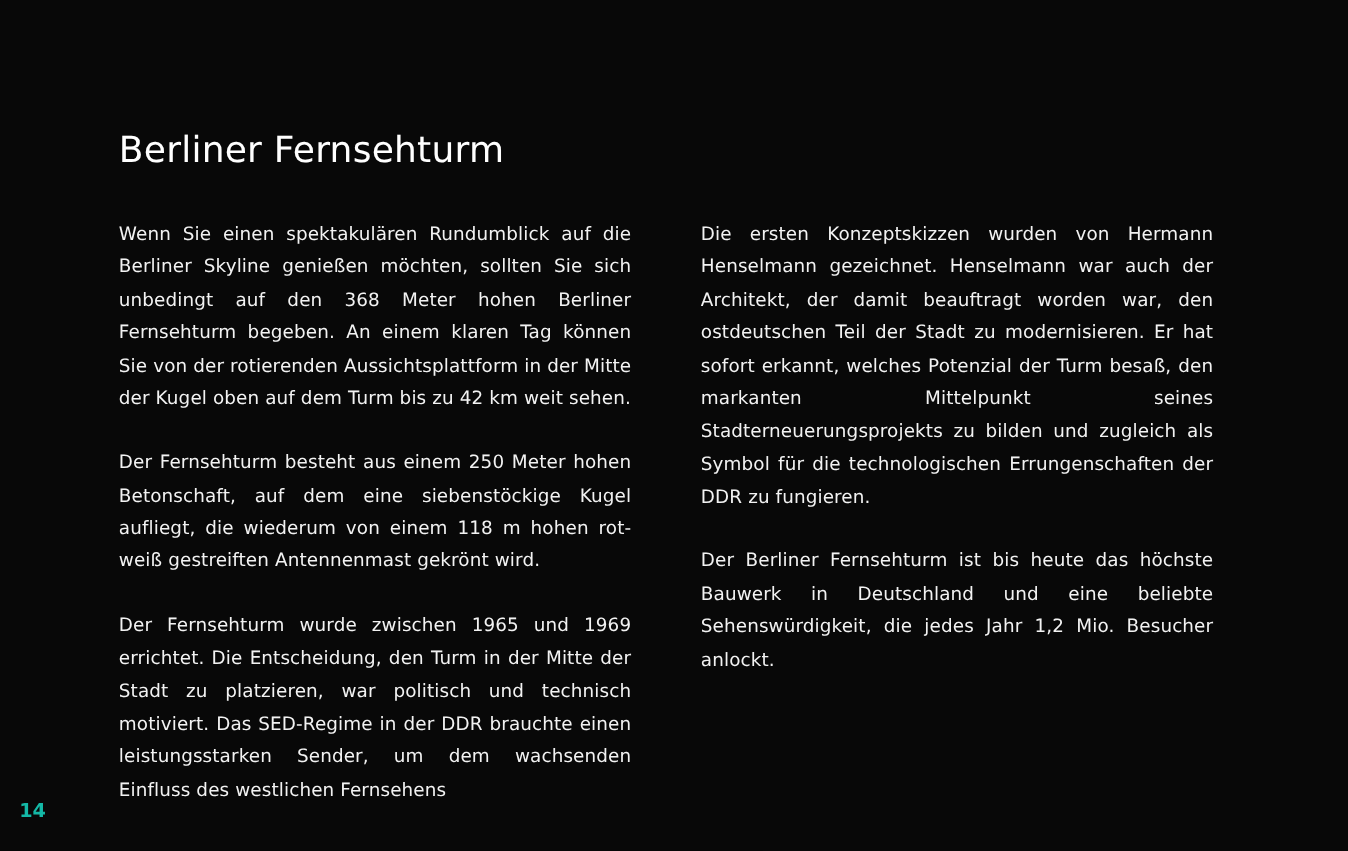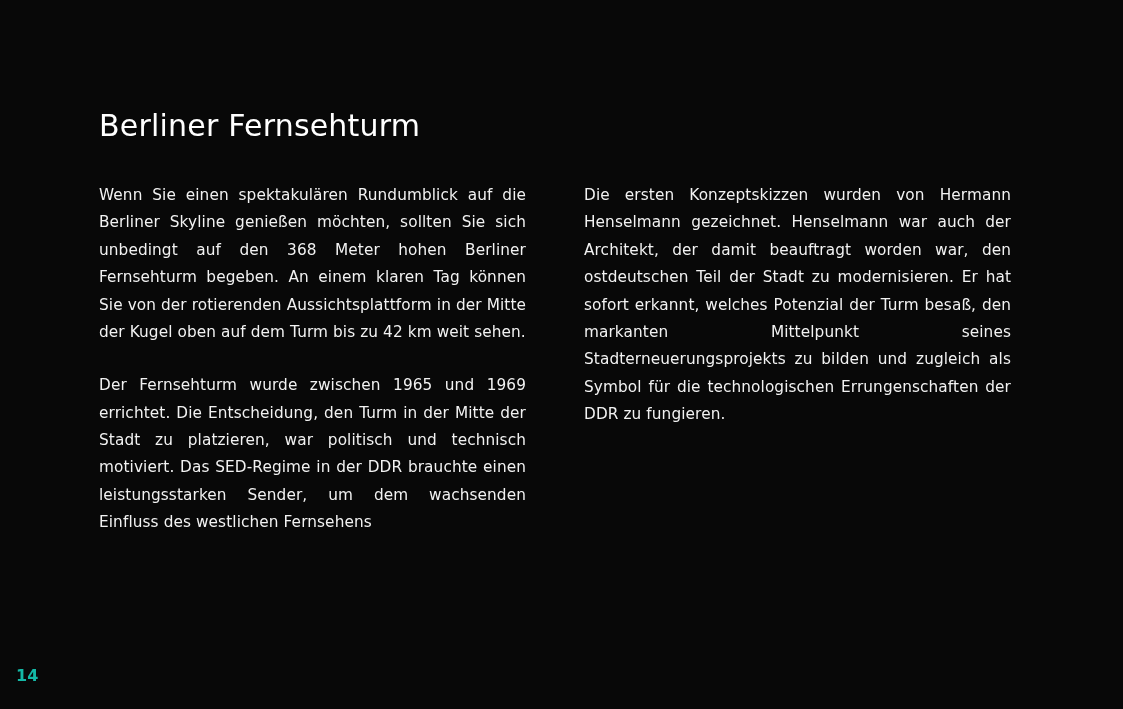--- a/index.html
+++ b/index.html
@@ -69,24 +69,26 @@
 <body>
 
 <div class="page">
 
   <h1 class="slide-title">Berliner Fernsehturm</h1>
 
   <div class="columns">
 
     <div class="column">
       <p>Wenn Sie einen spektakulären Rundumblick auf die Berliner Skyline genießen möchten, sollten Sie sich unbedingt auf den 368 Meter hohen Berliner Fernsehturm begeben. An einem klaren Tag können Sie von der rotierenden Aussichtsplattform in der Mitte der Kugel oben auf dem Turm bis zu 42 km weit sehen.</p>
+      <p>Der Fernsehturm besteht aus einem 250 Meter hohen Betonschaft, auf dem eine siebenstöckige Kugel aufliegt, die wiederum von einem 118 m hohen rot-weiß gestreiften Antennenmast gekrönt wird.</p>
       <p>Der Fernsehturm wurde zwischen 1965 und 1969 errichtet. Die Entscheidung, den Turm in der Mitte der Stadt zu platzieren, war politisch und technisch motiviert. Das SED-Regime in der DDR brauchte einen leistungsstarken Sender, um dem wachsenden Einfluss des westlichen Fernsehens</p>
     </div>
 
     <div class="column">
       <p>Die ersten Konzeptskizzen wurden von Hermann Henselmann gezeichnet. Henselmann war auch der Architekt, der damit beauftragt worden war, den ostdeutschen Teil der Stadt zu modernisieren. Er hat sofort erkannt, welches Potenzial der Turm besaß, den markanten Mittelpunkt seines Stadterneuerungsprojekts zu bilden und zugleich als Symbol für die technologischen Errungenschaften der DDR zu fungieren.</p>
+      <p>Der Berliner Fernsehturm ist bis heute das höchste Bauwerk in Deutschland und eine beliebte Sehenswürdigkeit, die jedes Jahr 1,2 Mio. Besucher anlockt.</p>
     </div>
 
   </div>
 
   <div class="page-number">14</div>
 
 </div>
 
 </body></html>

